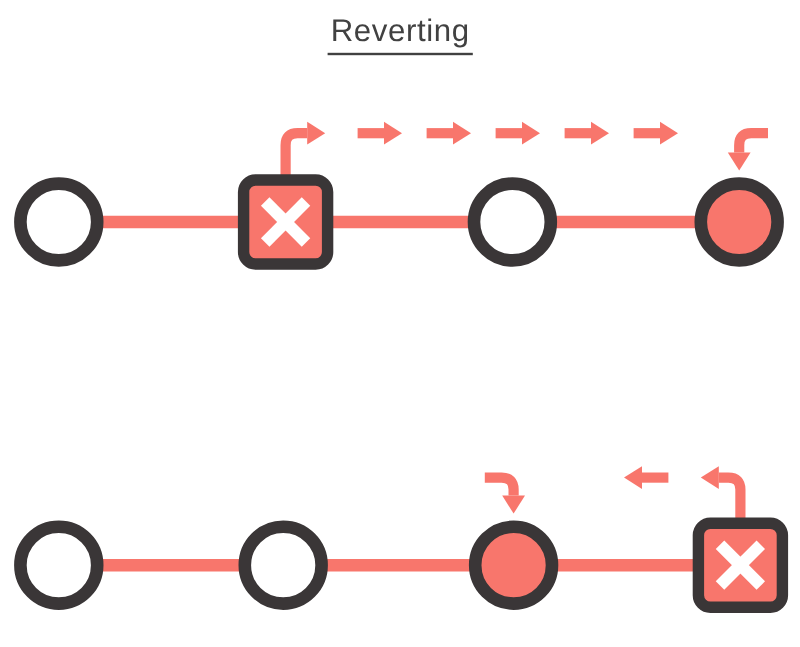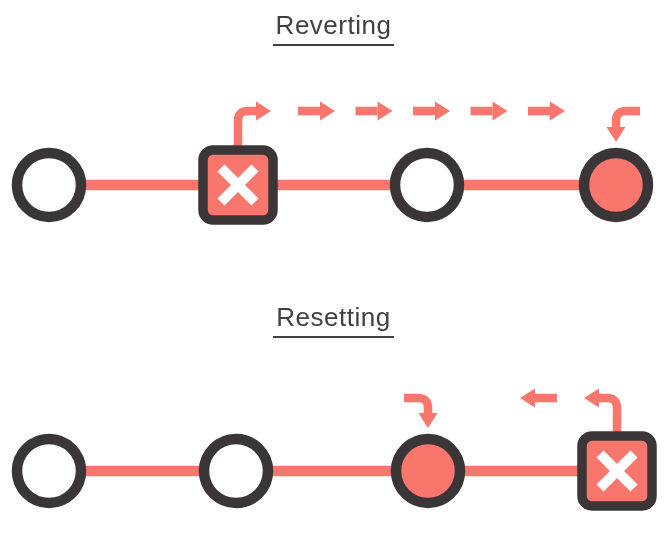--- a/index.html
+++ b/index.html
@@ -38,23 +38,20 @@
     left: 0;
   }
 </style>
 </head>
 <body>
 
 <div class="canvas">
   <div class="section-title title-reverting">
     <span class="title-text">Reverting</span>
   </div>
-  <div class="section-title title-resetting">
-    <span class="title-text">Resetting</span>
-  </div>
   <svg id="diagram-svg" class="diagram" width="667" height="539" viewBox="0 0 667 539">
       <line x1="49" y1="185" x2="616" y2="185" stroke="#f8766c" stroke-width="10.5"></line>
       <path d="M 238 155 L 238 121 Q 238 111 248 111 L 256 111" stroke="#f8766c" stroke-width="8.5" fill="none"></path>
       <polygon points="271,111 256,101.5 256,120.5" fill="#f8766c"></polygon>
       <line x1="298" y1="111" x2="320" y2="111" stroke="#f8766c" stroke-width="8.5"></line>
       <polygon points="335,111 320,101.5 320,120.5" fill="#f8766c"></polygon>
       <line x1="355.5" y1="111" x2="377.5" y2="111" stroke="#f8766c" stroke-width="8.5"></line>
       <polygon points="392.5,111 377.5,101.5 377.5,120.5" fill="#f8766c"></polygon>
       <line x1="413" y1="111" x2="435" y2="111" stroke="#f8766c" stroke-width="8.5"></line>
       <polygon points="450,111 435,101.5 435,120.5" fill="#f8766c"></polygon>

